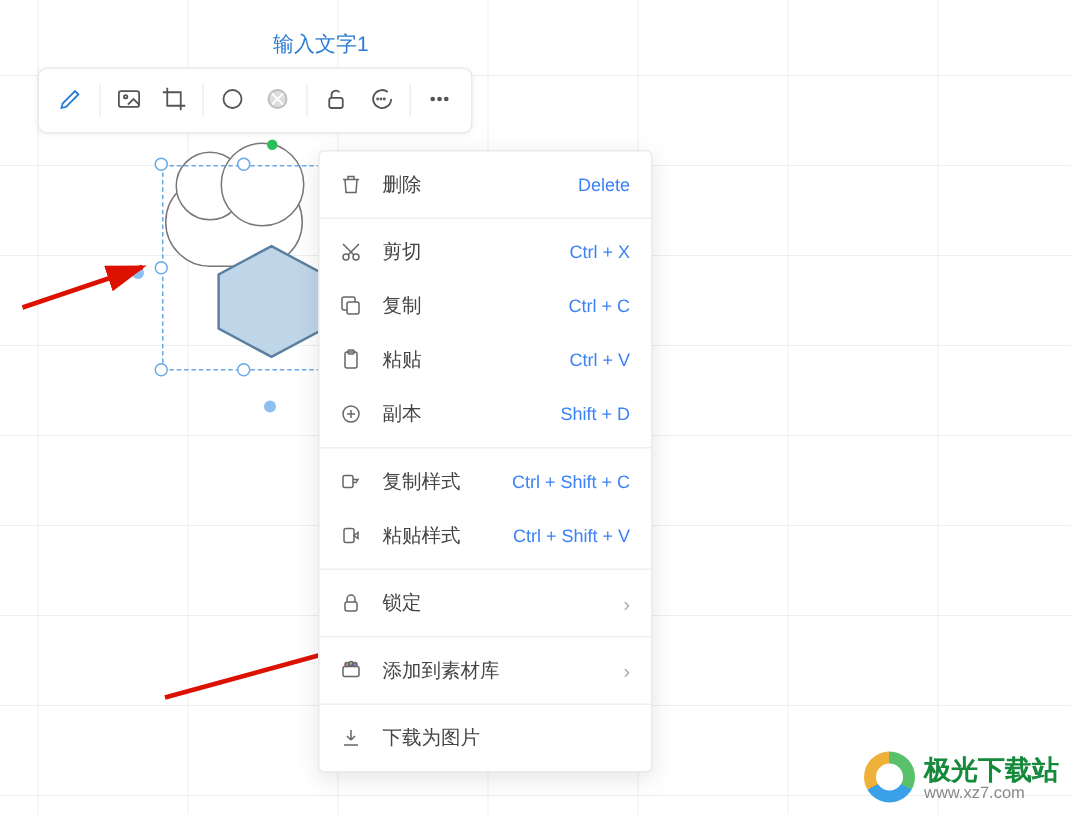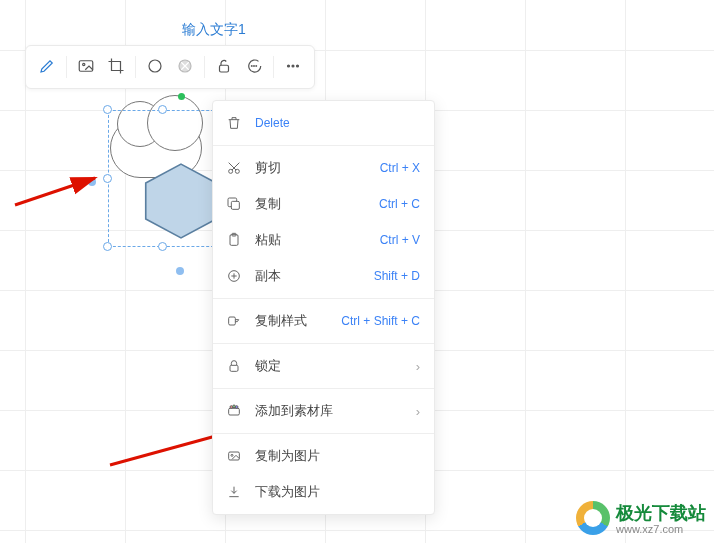--- a/index.html
+++ b/index.html
@@ -303,20 +303,21 @@
 </div>
 
 <div class="menu">
 
   <div class="mi">
     <span class="micon">
         <svg viewBox="0 0 24 24">
           <path d="M4 7h16M9 7V4h6v3M6 7l1 13h10l1-13"></path>
         </svg>
       </span>
+    <span class="mlabel">删除</span>
     <span class="mshort">Delete</span>
   </div>
   <div class="msep"></div>
 
   <div class="mi">
     <span class="micon">
         <svg viewBox="0 0 24 24">
           <circle cx="7" cy="17" r="3"></circle>
           <circle cx="17" cy="17" r="3"></circle>
           <path d="M9 15L20 4M15 15L4 4"></path>
@@ -359,20 +360,30 @@
 
   <div class="mi">
     <span class="micon">
         <svg viewBox="0 0 24 24">
           <rect x="4" y="6" width="10" height="12" rx="2"></rect>
           <path d="M14 10h5l-2 3h-3"></path>
         </svg>
       </span>
     <span class="mlabel">复制样式</span>
     <span class="mshort">Ctrl + Shift + C</span>
+  </div>
+  <div class="mi">
+    <span class="micon">
+        <svg viewBox="0 0 24 24">
+          <rect x="5" y="5" width="10" height="14" rx="2"></rect>
+          <path d="M15 12l4-3v6z"></path>
+        </svg>
+      </span>
+    <span class="mlabel">粘贴样式</span>
+    <span class="mshort">Ctrl + Shift + V</span>
   </div>
   <div class="msep"></div>
 
   <div class="mi">
     <span class="micon">
         <svg viewBox="0 0 24 24">
           <rect x="6" y="11" width="12" height="9" rx="2"></rect>
           <path d="M8 11V8a4 4 0 018 0v3"></path>
         </svg>
       </span>
@@ -388,30 +399,20 @@
           <circle cx="8" cy="6" r="2" fill="#e88"></circle>
           <circle cx="12" cy="5" r="2" fill="#8c8"></circle>
           <circle cx="16" cy="6" r="2" fill="#88e"></circle>
         </svg>
       </span>
     <span class="mlabel">添加到素材库</span>
     <span class="marrow">›</span>
   </div>
   <div class="msep"></div>
 
-  <div class="mi">
-    <span class="micon">
-        <svg viewBox="0 0 24 24">
-          <rect x="4" y="6" width="16" height="12" rx="2"></rect>
-          <circle cx="9" cy="11" r="1.5"></circle>
-          <path d="M20 16l-5-5-6 6"></path>
-        </svg>
-      </span>
-    <span class="mlabel">复制为图片</span>
-  </div>
   <div class="mi">
     <span class="micon">
         <svg viewBox="0 0 24 24">
           <path d="M12 4v10m0 0l-4-4m4 4l4-4M5 19h14"></path>
         </svg>
       </span>
     <span class="mlabel">下载为图片</span>
   </div>
 </div>
 

